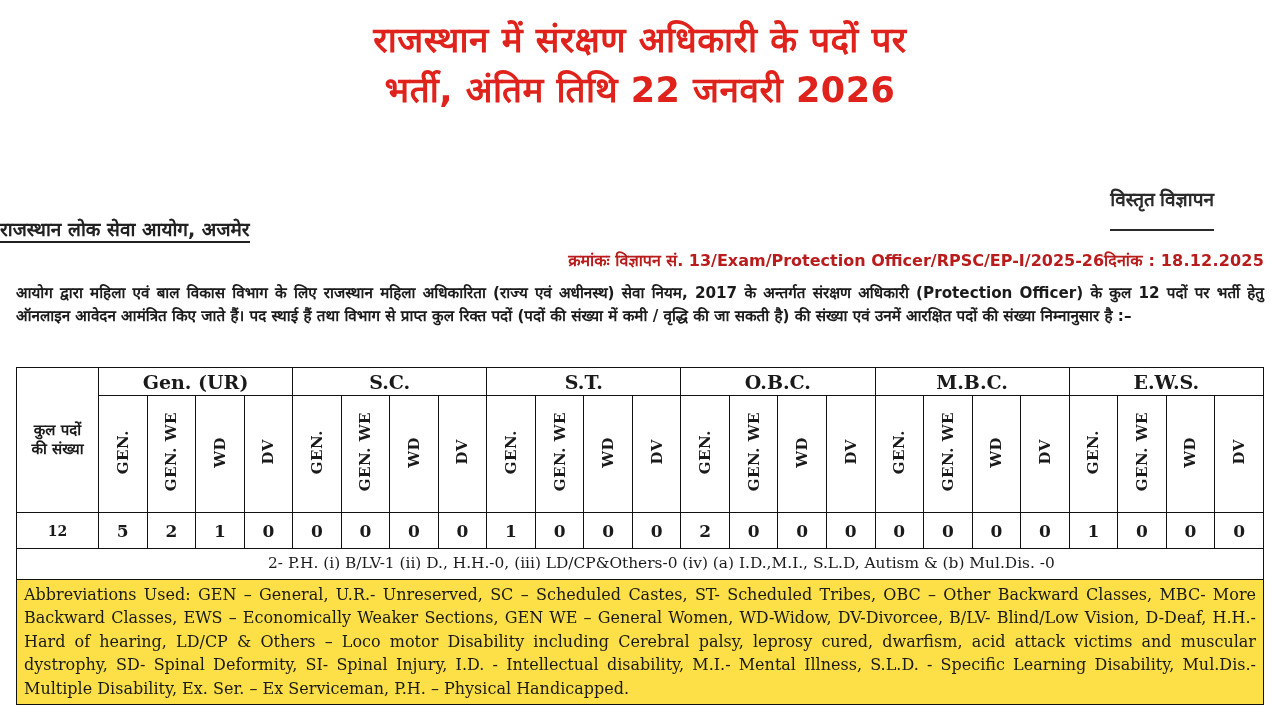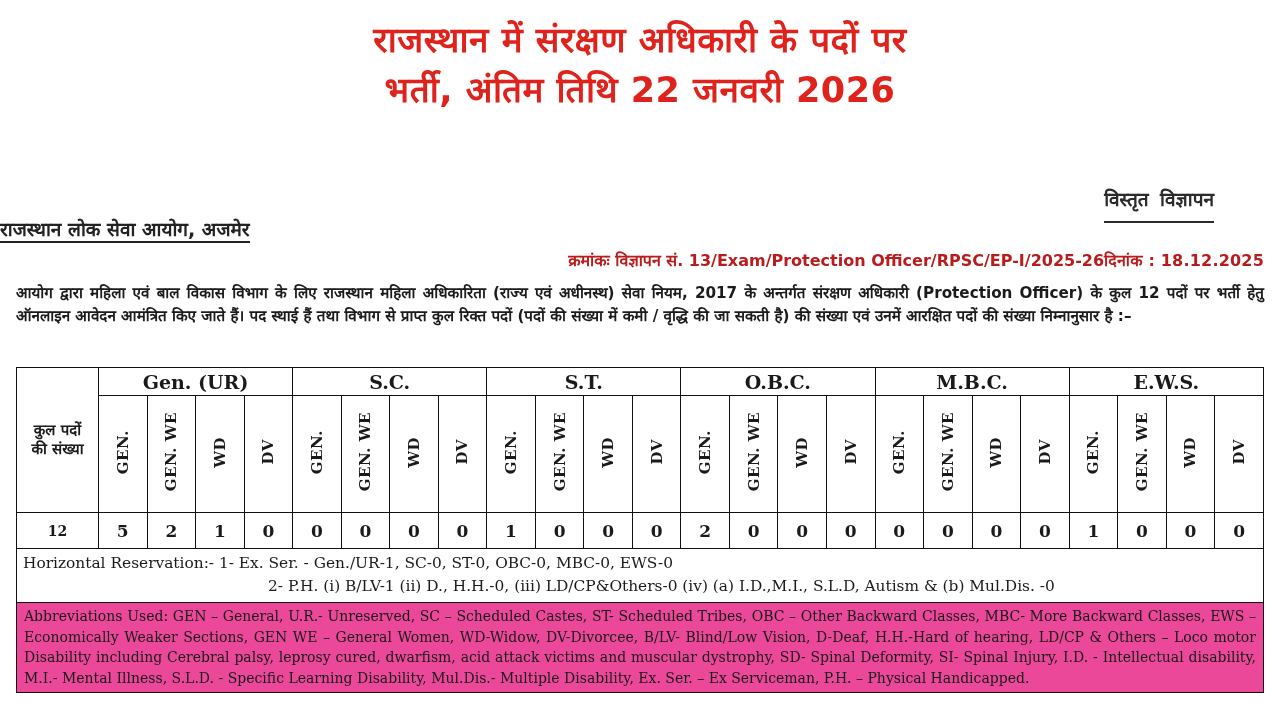--- a/index.html
+++ b/index.html
@@ -29,26 +29,26 @@
     padding: 16px 30px 0 30px;
     box-sizing: border-box;
   }
   .headline-line { display: block; white-space: nowrap; }
 
   
   .detail-ad {
     position: absolute;
     right: 66px;
     top: 186px;
-    font-family: Liberation Mono, monospace;
+    font-family: Liberation Sans, sans-serif;
     font-weight: bold;
     font-size: 19px;
     color: #2b2b2b;
     border-bottom: 2px solid #2b2b2b;
-    padding-bottom: 9px;
+    padding-bottom: 17px;
     z-index: 1;
   }
 
   
   .authority {
     position: absolute;
     left: 0;
     right: 0;
     top: 216px;
     text-align: left;
@@ -163,25 +163,25 @@
     background: #fff;
   }
   .hres .l1 { display: block; }
   .hres .l2 { display: block; padding-left: 245px; }
 
   
   .abbrev {
     border: 1.6px solid #111;
     border-top: none;
     font-family: "DejaVu Serif", serif;
-    font-size: 14px;
+    font-size: 16px;
     line-height: 1.46;
     padding: 3px 7px 4px 7px;
     text-align: justify;
-    background: #ec4899;
+    background: #fde047;
   }
 </style>
 </head>
 <body>
 
 <div class="headline" style="color: rgb(224, 34, 28);">
   <span class="headline-line">राजस्थान में संरक्षण अधिकारी के पदों पर</span>
   <span class="headline-line">भर्ती, अंतिम तिथि 22 जनवरी 2026</span>
 </div>
 
@@ -291,18 +291,17 @@
           <td class="value">0</td>
           <td class="value">1</td>
           <td class="value">0</td>
           <td class="value">0</td>
           <td class="value">0</td>
         </tr>
     </tbody>
   </table>
 
   <div class="hres">
-    <span class="l1">Horizontal Reservation:- 1- Ex. Ser. - Gen./UR-1, SC-0, ST-0, OBC-0, MBC-0, EWS-0</span>
     <span class="l2">2- P.H.  (i)  B/LV-1 (ii) D., H.H.-0, (iii) LD/CP&amp;Others-0 (iv) (a) I.D.,M.I., S.L.D, Autism &amp; (b) Mul.Dis. -0</span>
   </div>
 
   <div class="abbrev">Abbreviations Used: GEN – General, U.R.- Unreserved, SC – Scheduled Castes, ST- Scheduled Tribes, OBC – Other Backward Classes, MBC- More Backward Classes, EWS – Economically Weaker Sections,  GEN WE – General Women, WD-Widow, DV-Divorcee, B/LV- Blind/Low Vision, D-Deaf, H.H.-Hard of hearing, LD/CP &amp; Others – Loco motor Disability including Cerebral palsy, leprosy cured, dwarfism, acid attack victims and muscular dystrophy, SD- Spinal Deformity, SI- Spinal Injury, I.D. - Intellectual disability, M.I.- Mental Illness, S.L.D. - Specific Learning Disability, Mul.Dis.- Multiple Disability, Ex. Ser. – Ex Serviceman, P.H. – Physical Handicapped.</div>
 </div>
 
 </body></html>

